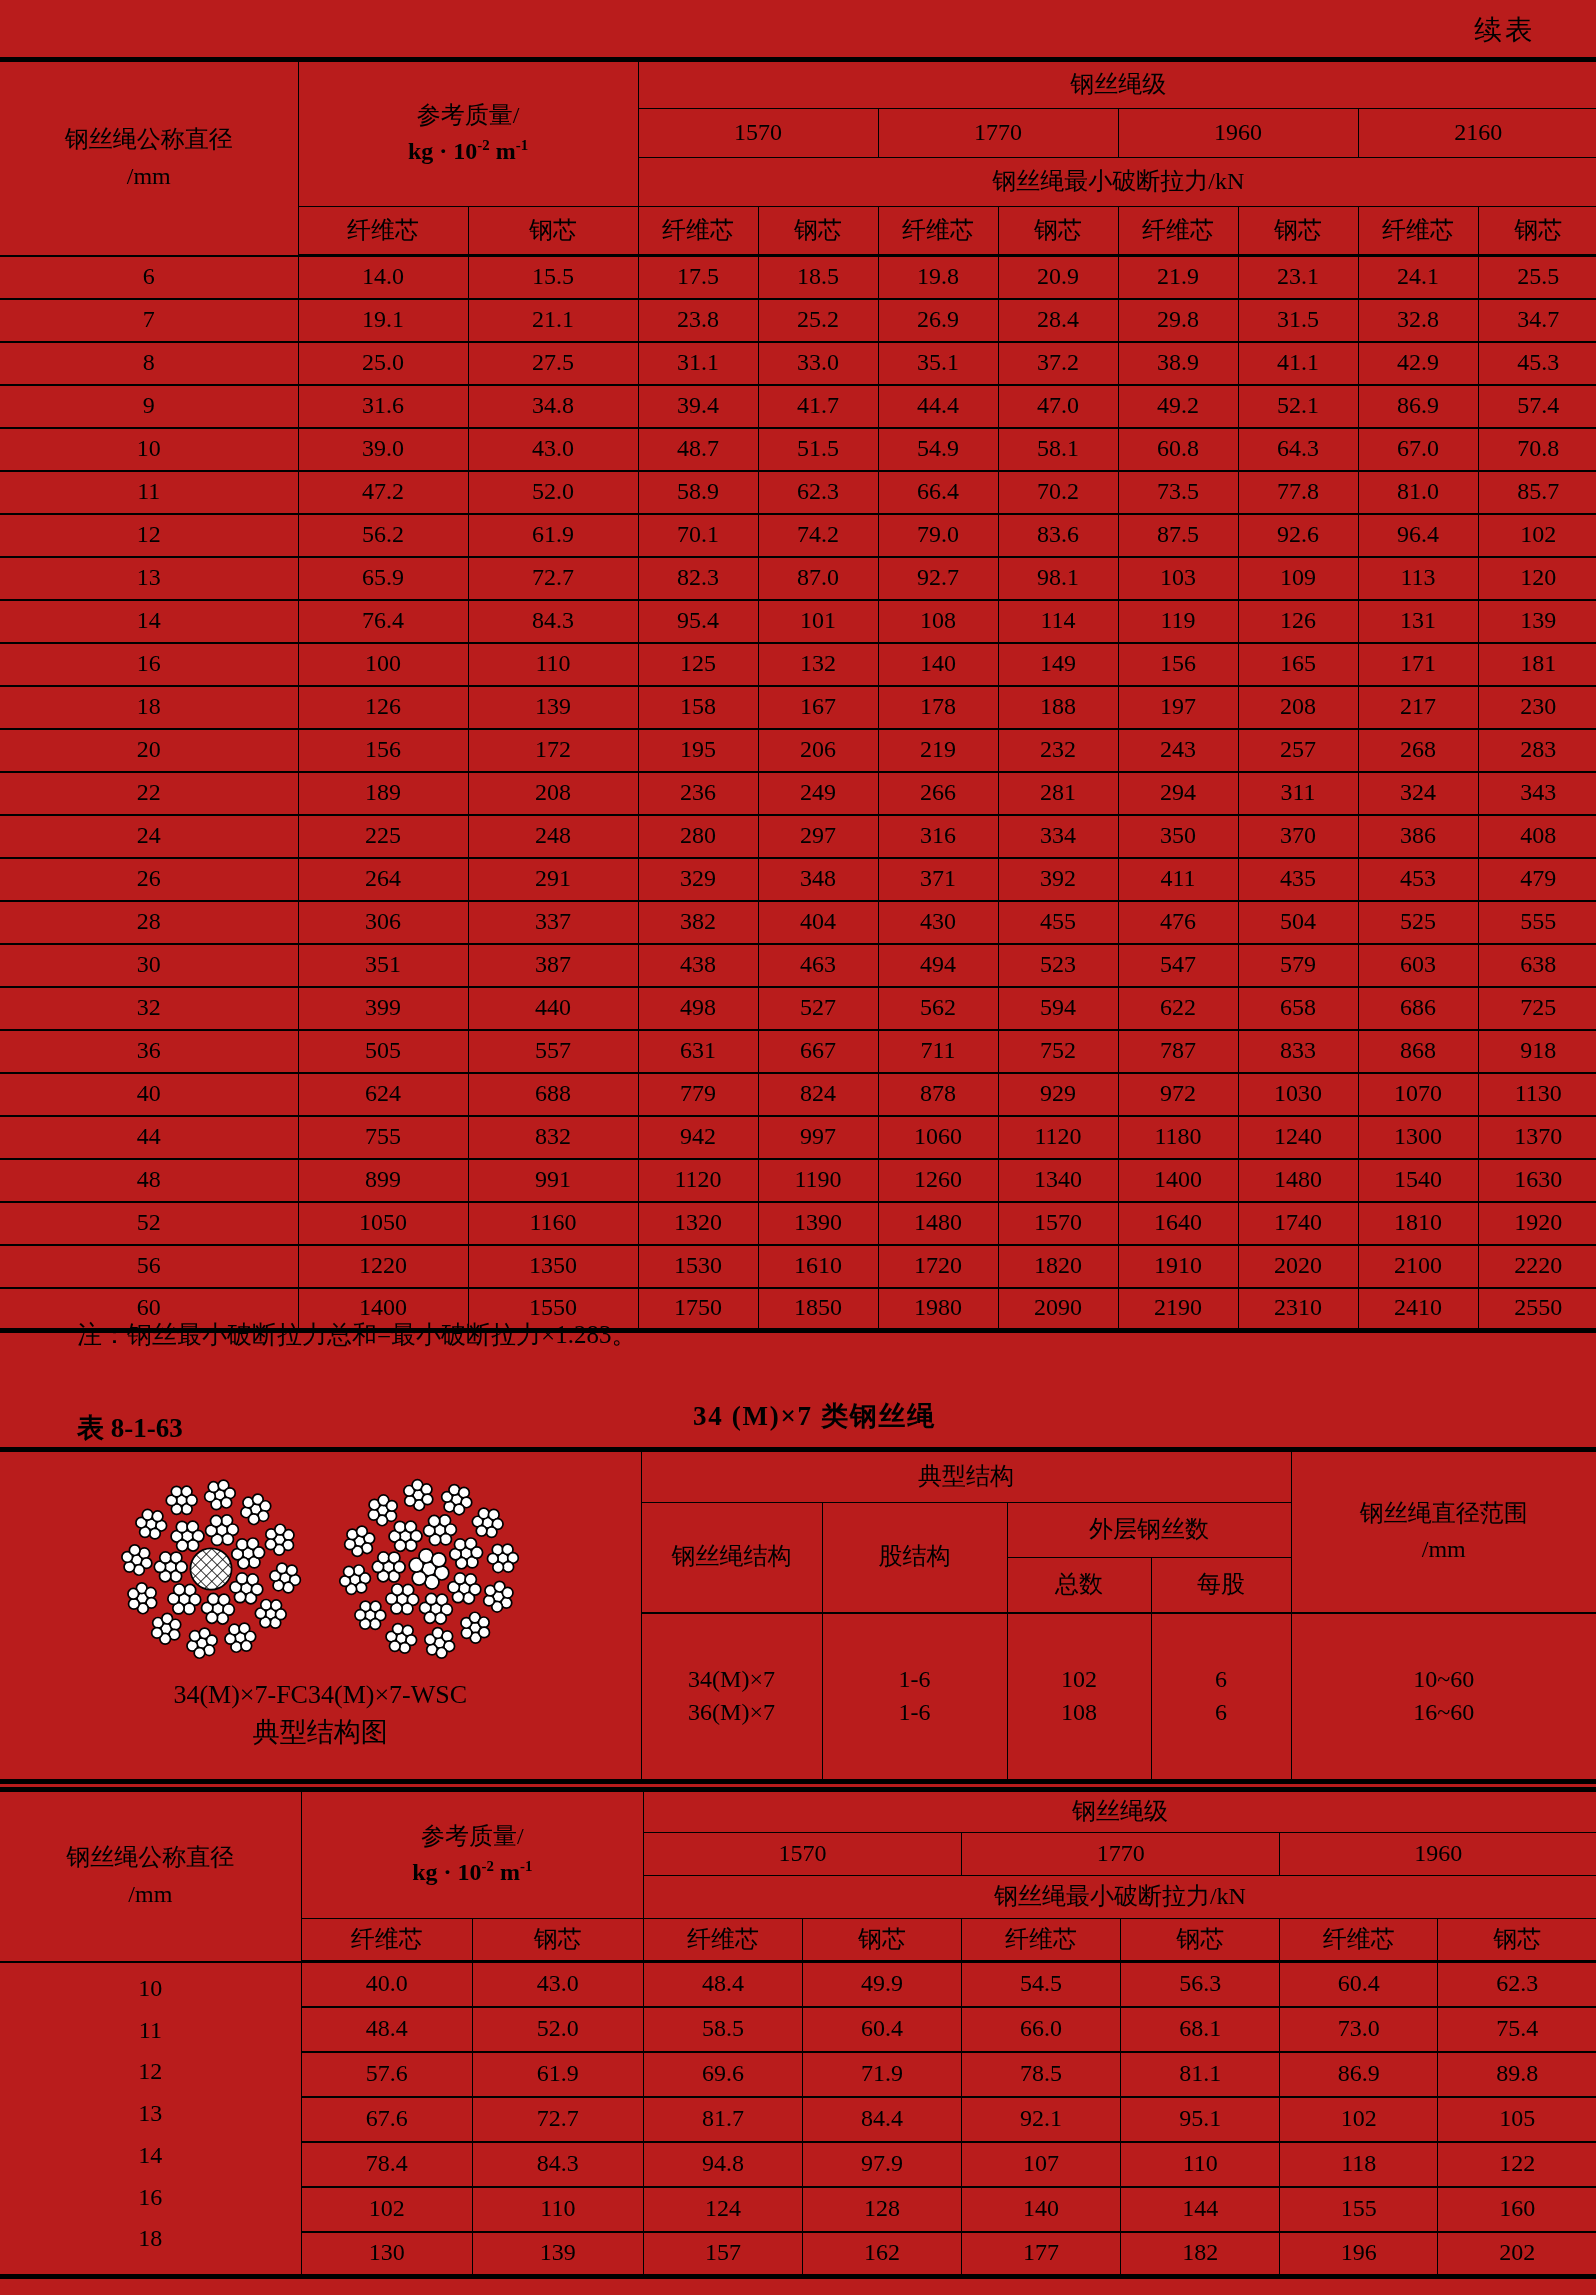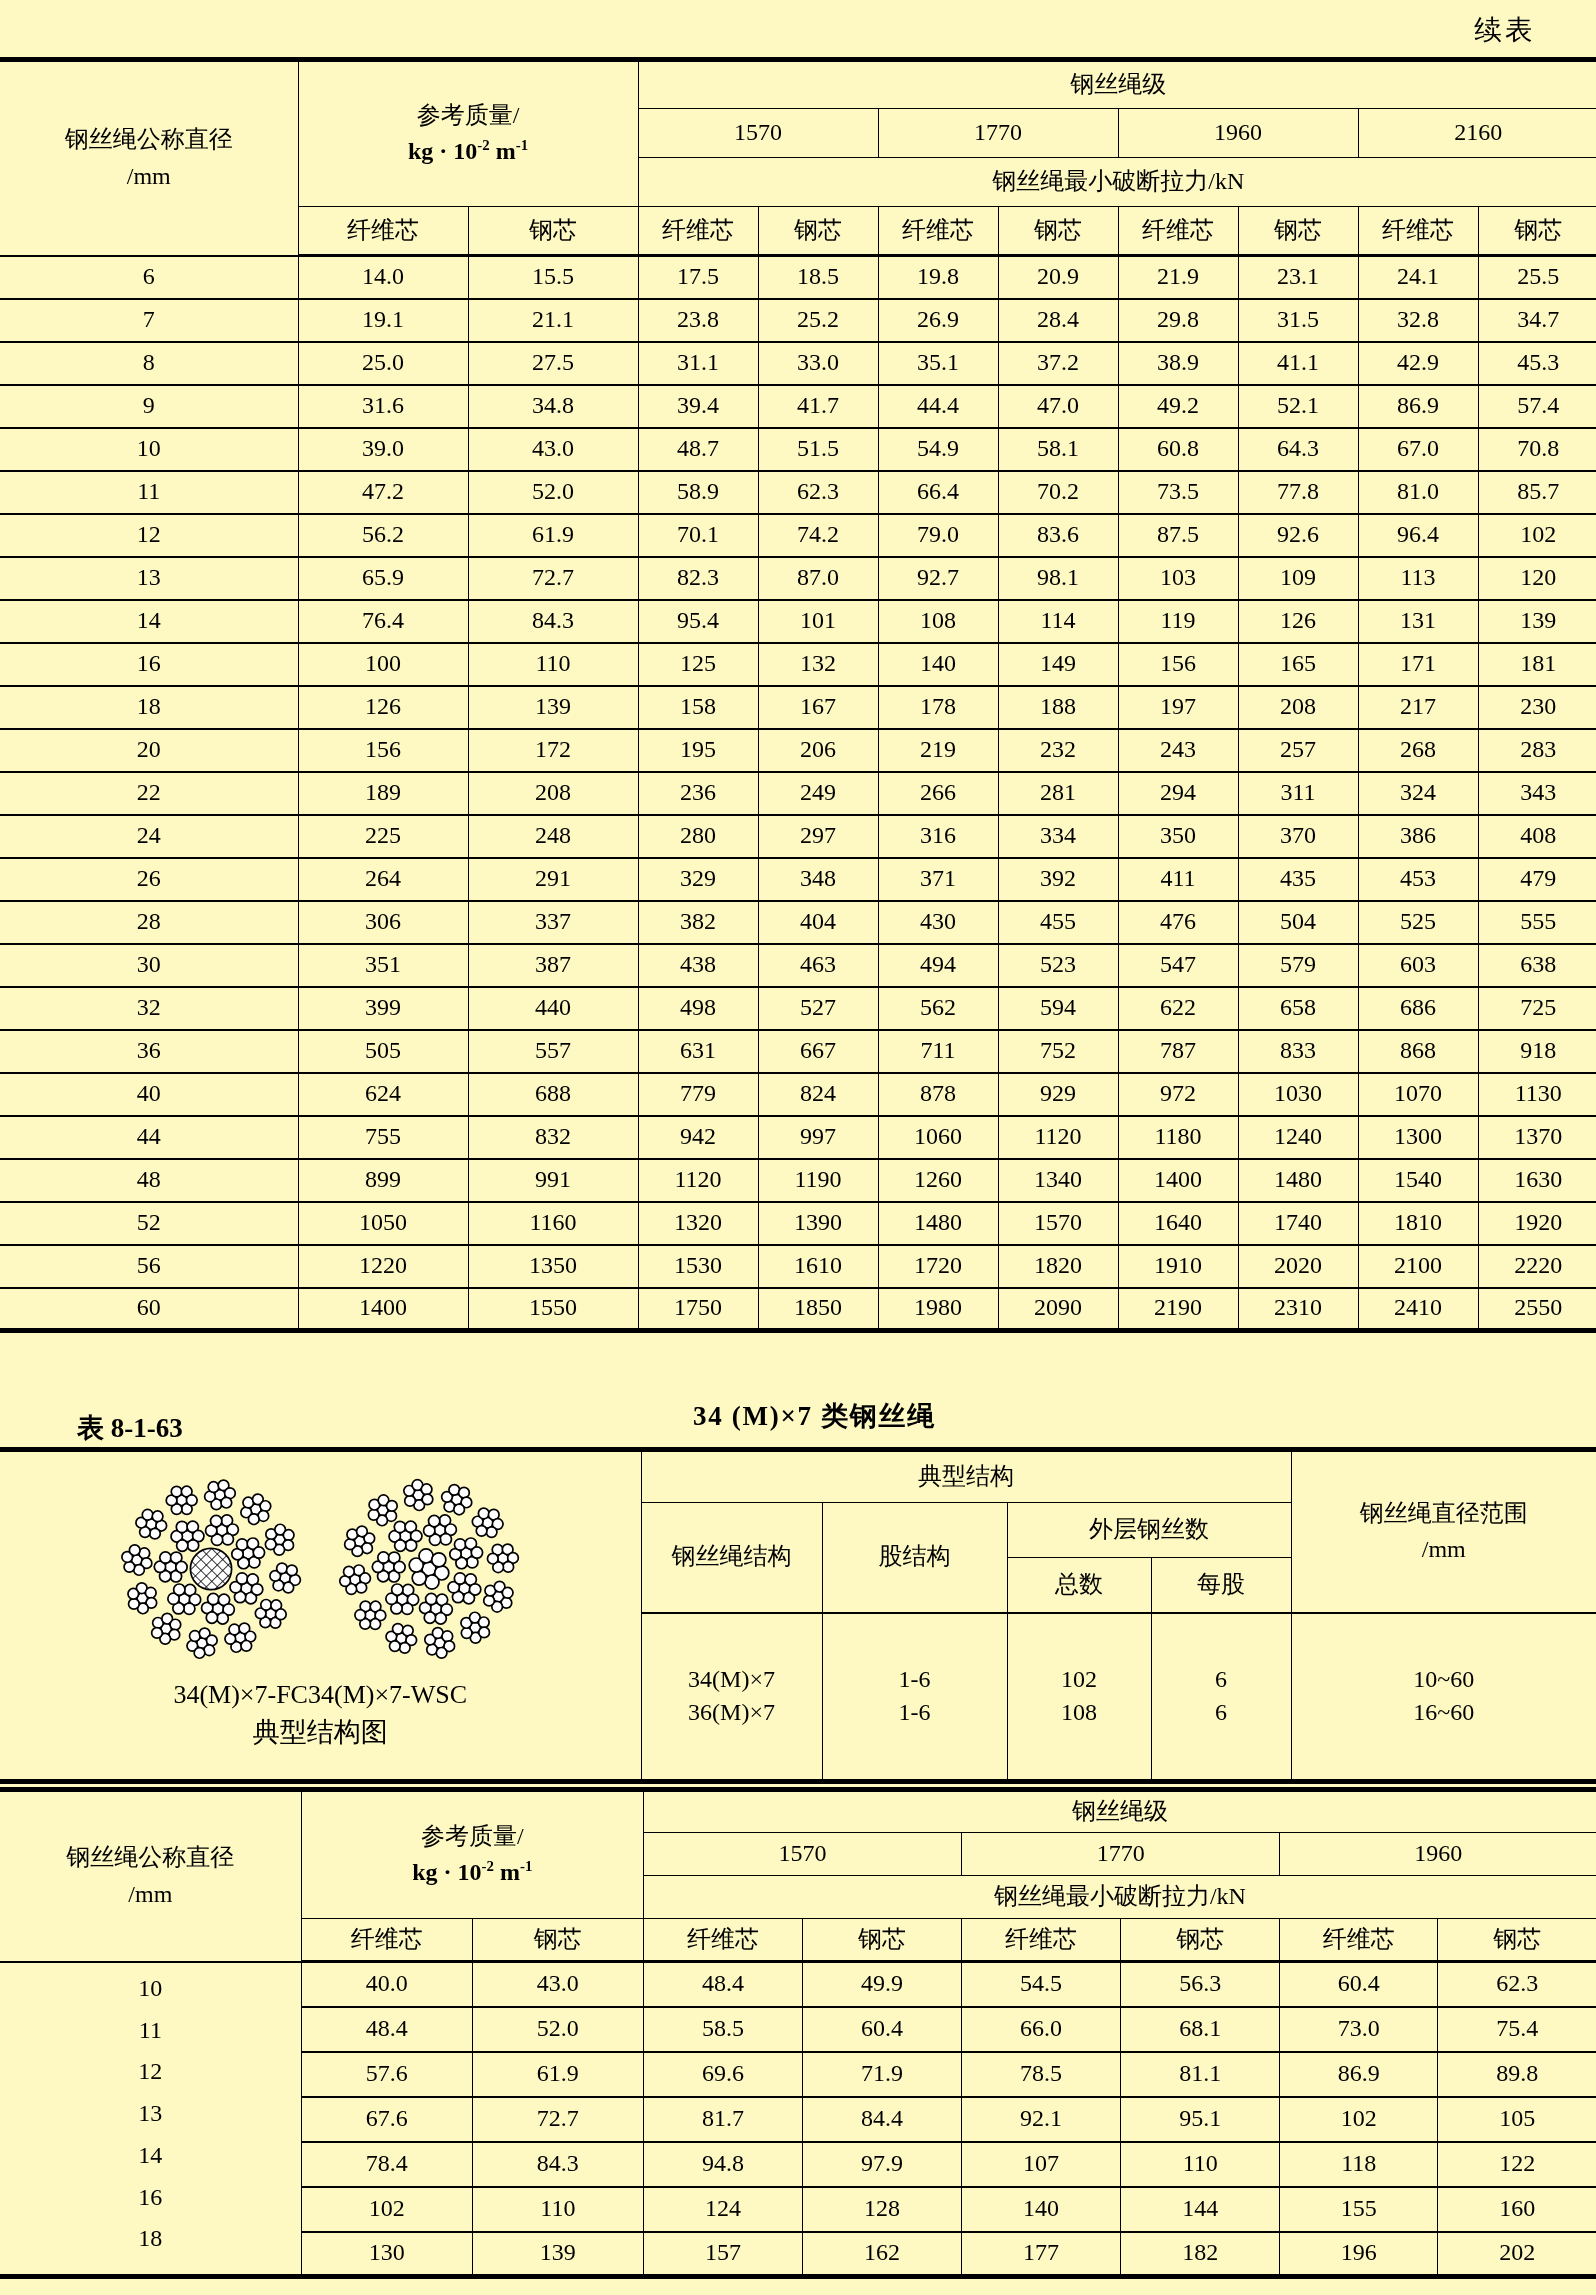--- a/index.html
+++ b/index.html
@@ -1,17 +1,17 @@
 <!DOCTYPE html>
 <html style="font-size:13.8px"><head>
 <meta charset="utf-8">
 <style>
   html,body{margin:0;padding:0;background:#f4f4f2;}
   .page{
-    position:relative;width:1596px;height:2295px;background:#fef9c3;
+    position:relative;width:1596px;height:2295px;background:#b91c1c;
     font-family:"Liberation Serif","DejaVu Serif",serif;color:#000;overflow:hidden;
   }
   .continued{position:absolute;top:12px;right:60px;font-size:27.5px;letter-spacing:3.4px;}
   table.datatable{
     position:absolute;left:0;width:1596px;border-collapse:collapse;table-layout:fixed;
     border-top:5.2px solid #000;border-bottom:5.2px solid #000;font-size:24px;
   }
   table.datatable th,table.datatable td{
     border:1.7px solid #000;text-align:center;vertical-align:middle;padding:0;
     font-weight:normal;line-height:1.15;overflow:hidden;
@@ -430,20 +430,21 @@
           <td>1980</td>
           <td>2090</td>
           <td>2190</td>
           <td>2310</td>
           <td>2410</td>
           <td>2550</td>
         </tr>
       </tbody>
   </table>
 
+  <div class="note">注：钢丝最小破断拉力总和=最小破断拉力×1.283。</div>
 
   <div class="section-head">
     <span class="tno">表 8-1-63</span>
     <span class="ttitle">34 (M)×7 类钢丝绳</span>
   </div>
 
   <table class="datatable t2">
     <colgroup>
       <col style="width:641px">
         <col style="width:181px">

